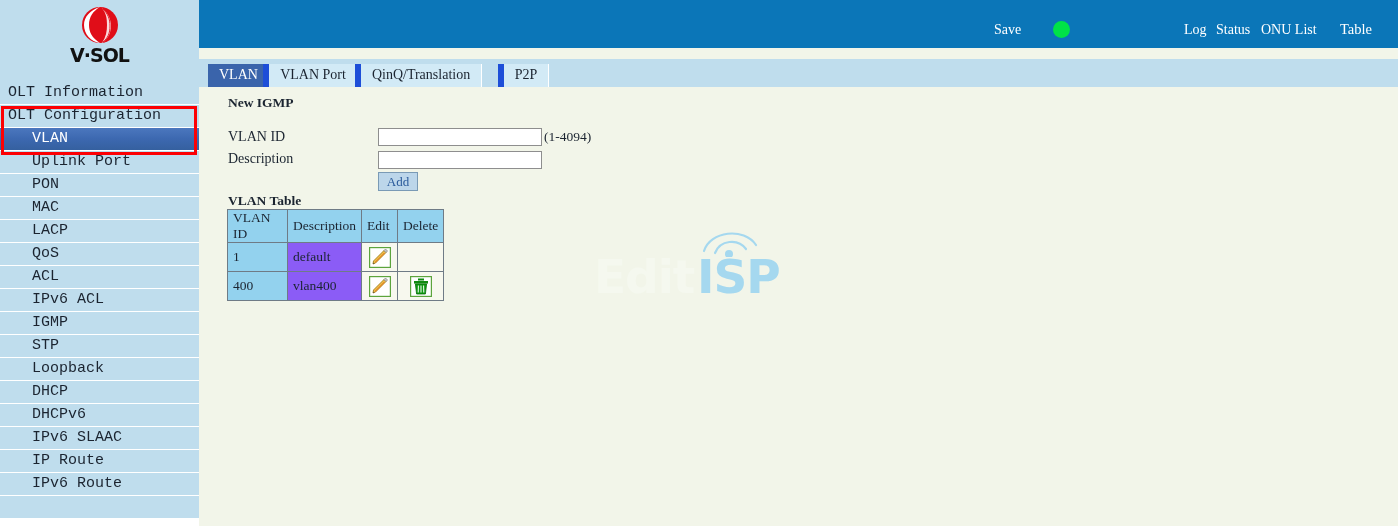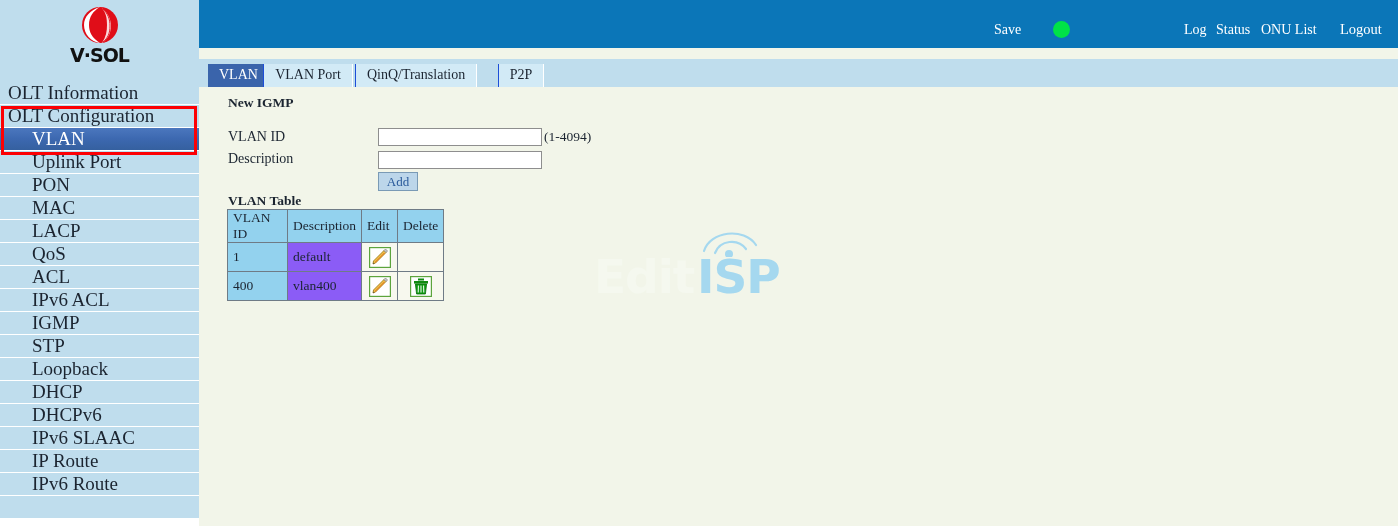--- a/index.html
+++ b/index.html
@@ -38,24 +38,25 @@
     font-size: 19px;
     letter-spacing: -1px;
     color: #111;
   }
   .nav-item {
     position: relative;
     height: 22px;
     line-height: 22px;
     background: #bfdded;
     color: #1b2430;
-    font-size: 19px;
+    font-size: 15px;
     margin-bottom: 1px;
     white-space: nowrap;
     overflow: hidden;
+    font-family: Liberation Mono, monospace;
   }
   .nav-item.top { padding-left: 8px; }
   .nav-item.sub { padding-left: 32px; }
   .nav-item.active {
     background: linear-gradient(to bottom, #4b77be 0%, #3c68b0 50%, #35609f 100%);
     color: #ffffff;
   }
   #red-box {
     position: absolute;
     left: 1px; top: 106px;
@@ -98,21 +99,21 @@
   }
   .tab {
     position: absolute;
     top: 5px;
     height: 23px;
     line-height: 22px;
     padding: 0 11px;
     font-size: 14px;
     background: #d2eaf6;
     color: #1b2430;
-    border-left: 1px solid #1d4ed8;
+    border-left: 6px solid #1d4ed8;
     border-right: 1px solid #ffffff;
     white-space: nowrap;
   }
   .tab.active {
     background: #3a64ab;
     color: #ffffff;
     border-left: none; border-right: none;
   }
 
   
@@ -280,21 +281,21 @@
       </div>
     <div id="red-box"></div>
   </div>
 
   <div id="header">
     <div class="hdr-link" id="hdr-save">Save</div>
     <div id="hdr-dot"></div>
     <div class="hdr-link" id="hdr-log">Log</div>
     <div class="hdr-link" id="hdr-status">Status</div>
     <div class="hdr-link" id="hdr-onulist">ONU List</div>
-    <div class="hdr-link" id="hdr-logout">Logout</div>
+    <div class="hdr-link" id="hdr-logout">Table</div>
   </div>
 
   <div id="tabbar">
       <div class="tab active" style="left: 9px;">VLAN</div>
       <div class="tab" style="left: 64.2px;">VLAN Port</div>
       <div class="tab" style="left: 155.9px;">QinQ/Translation</div>
       <div class="tab" style="left: 298.7px;">P2P</div>
     </div>
 
   <div id="content">

